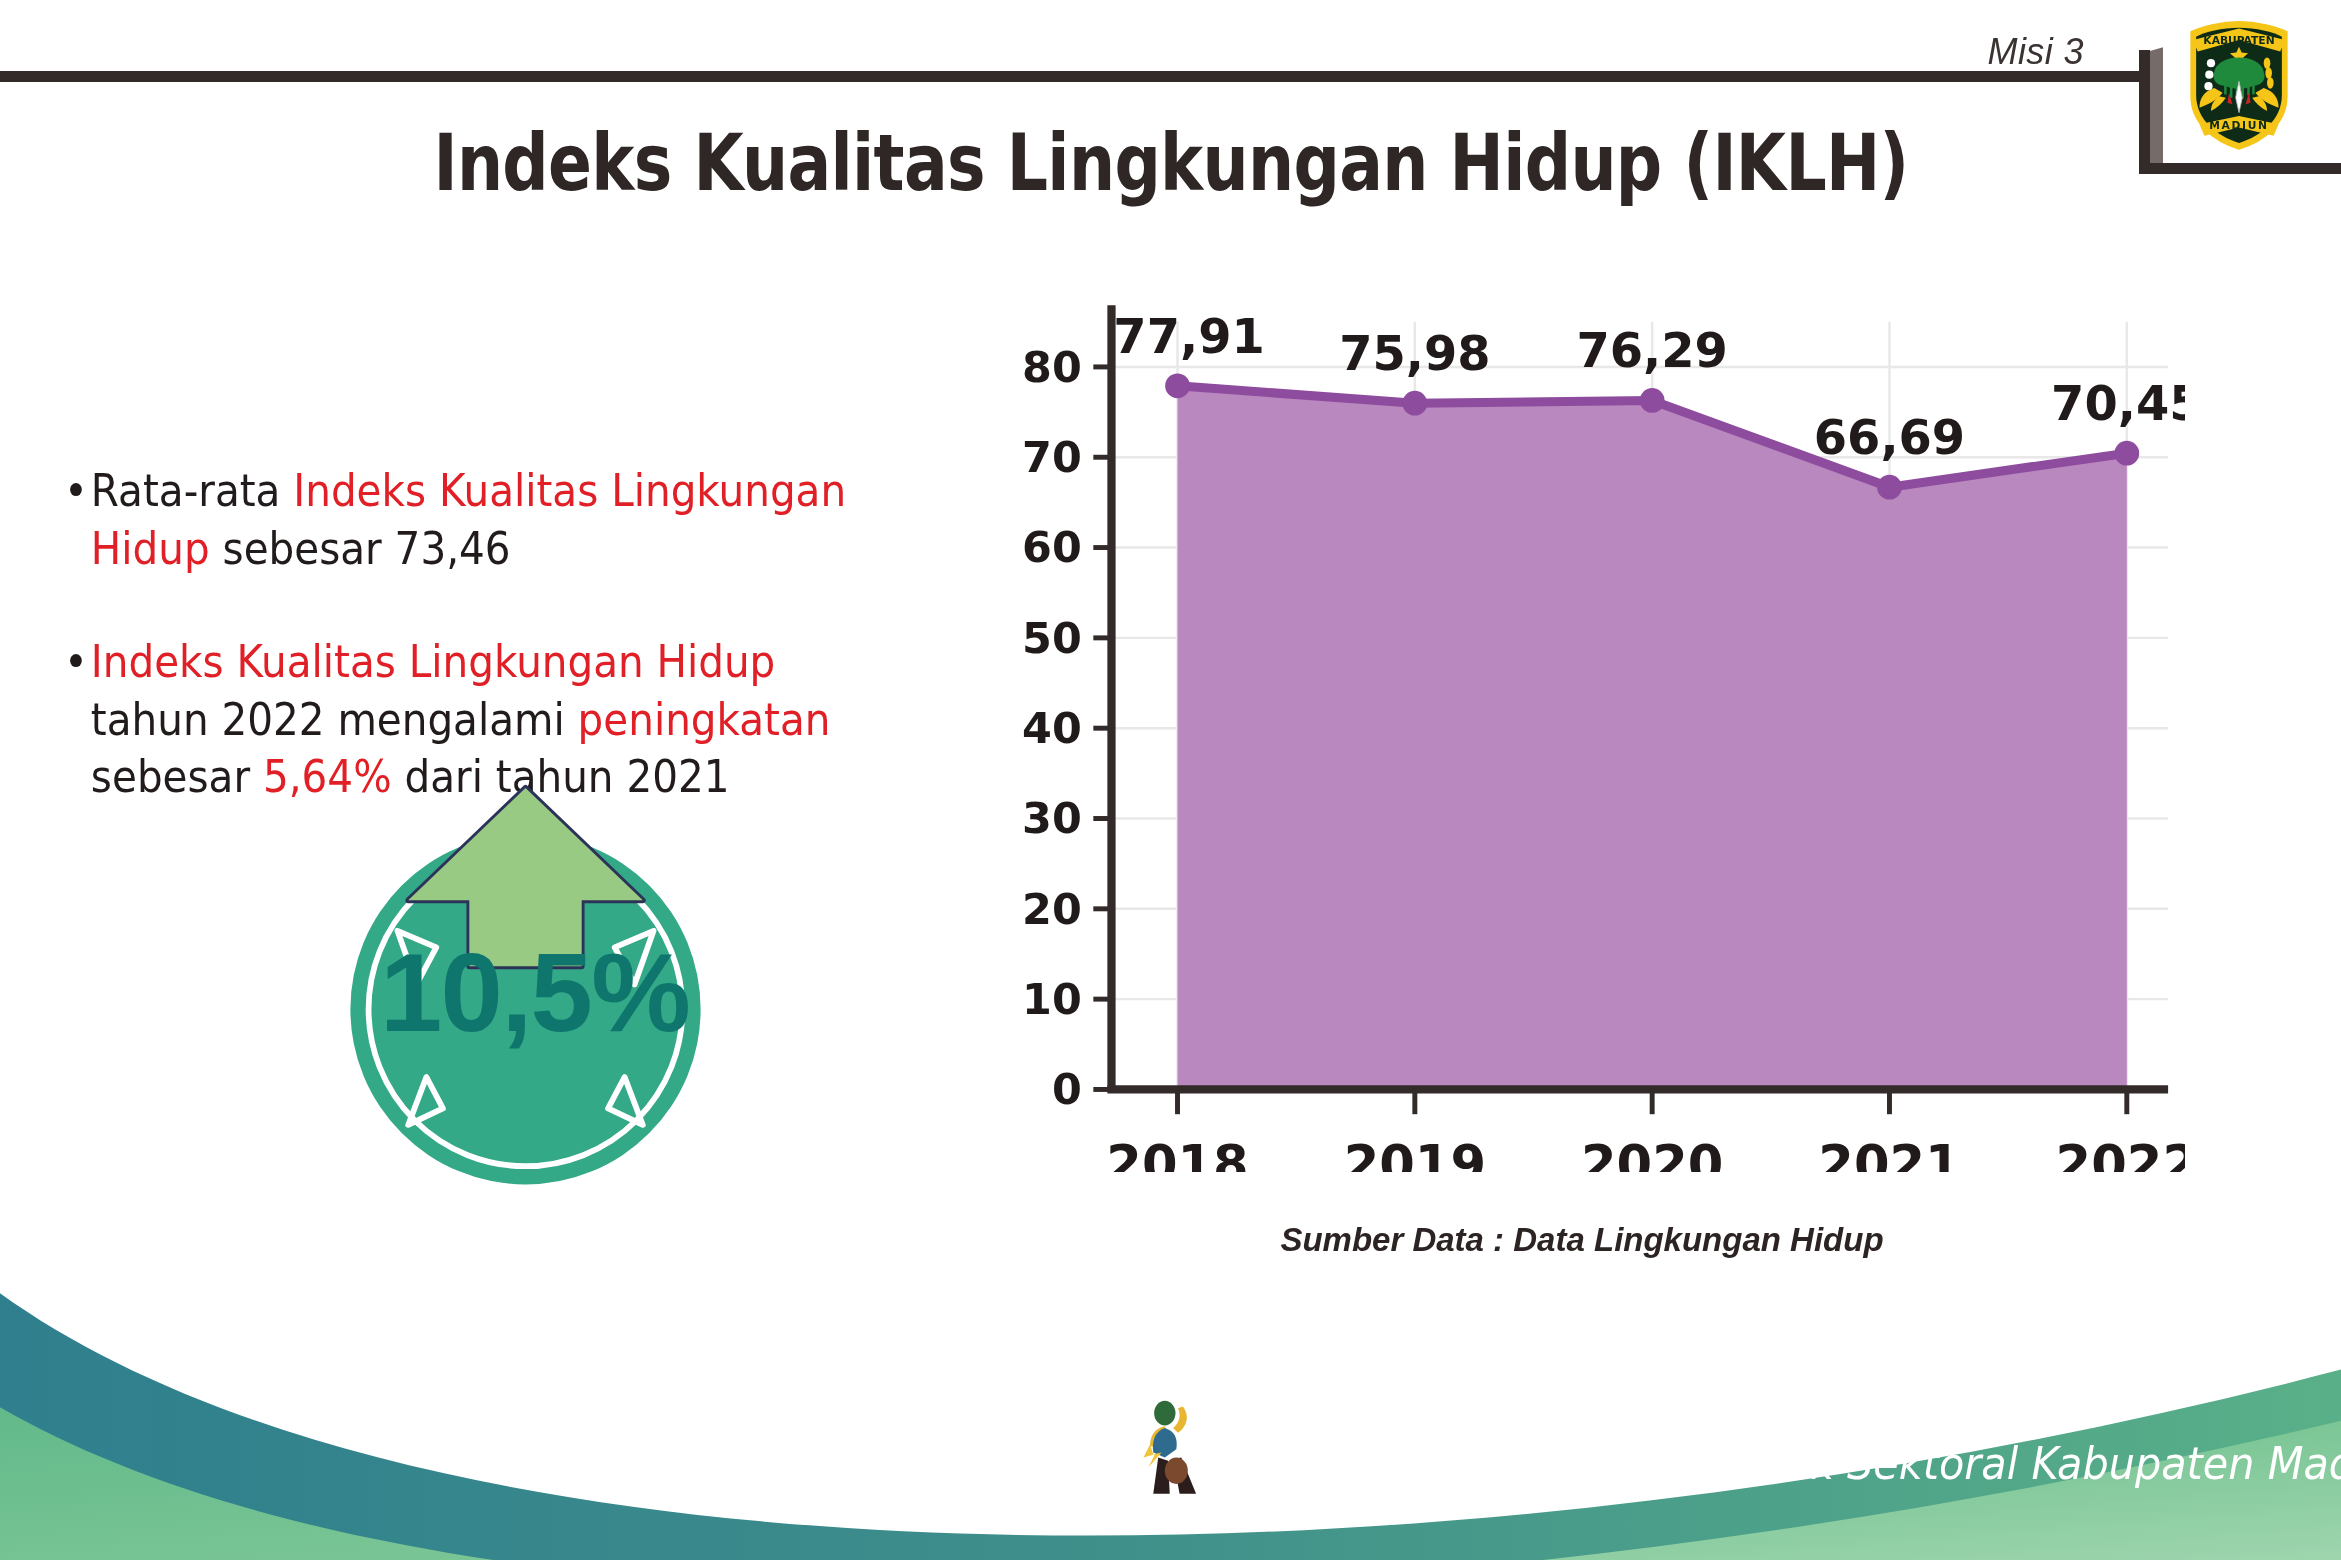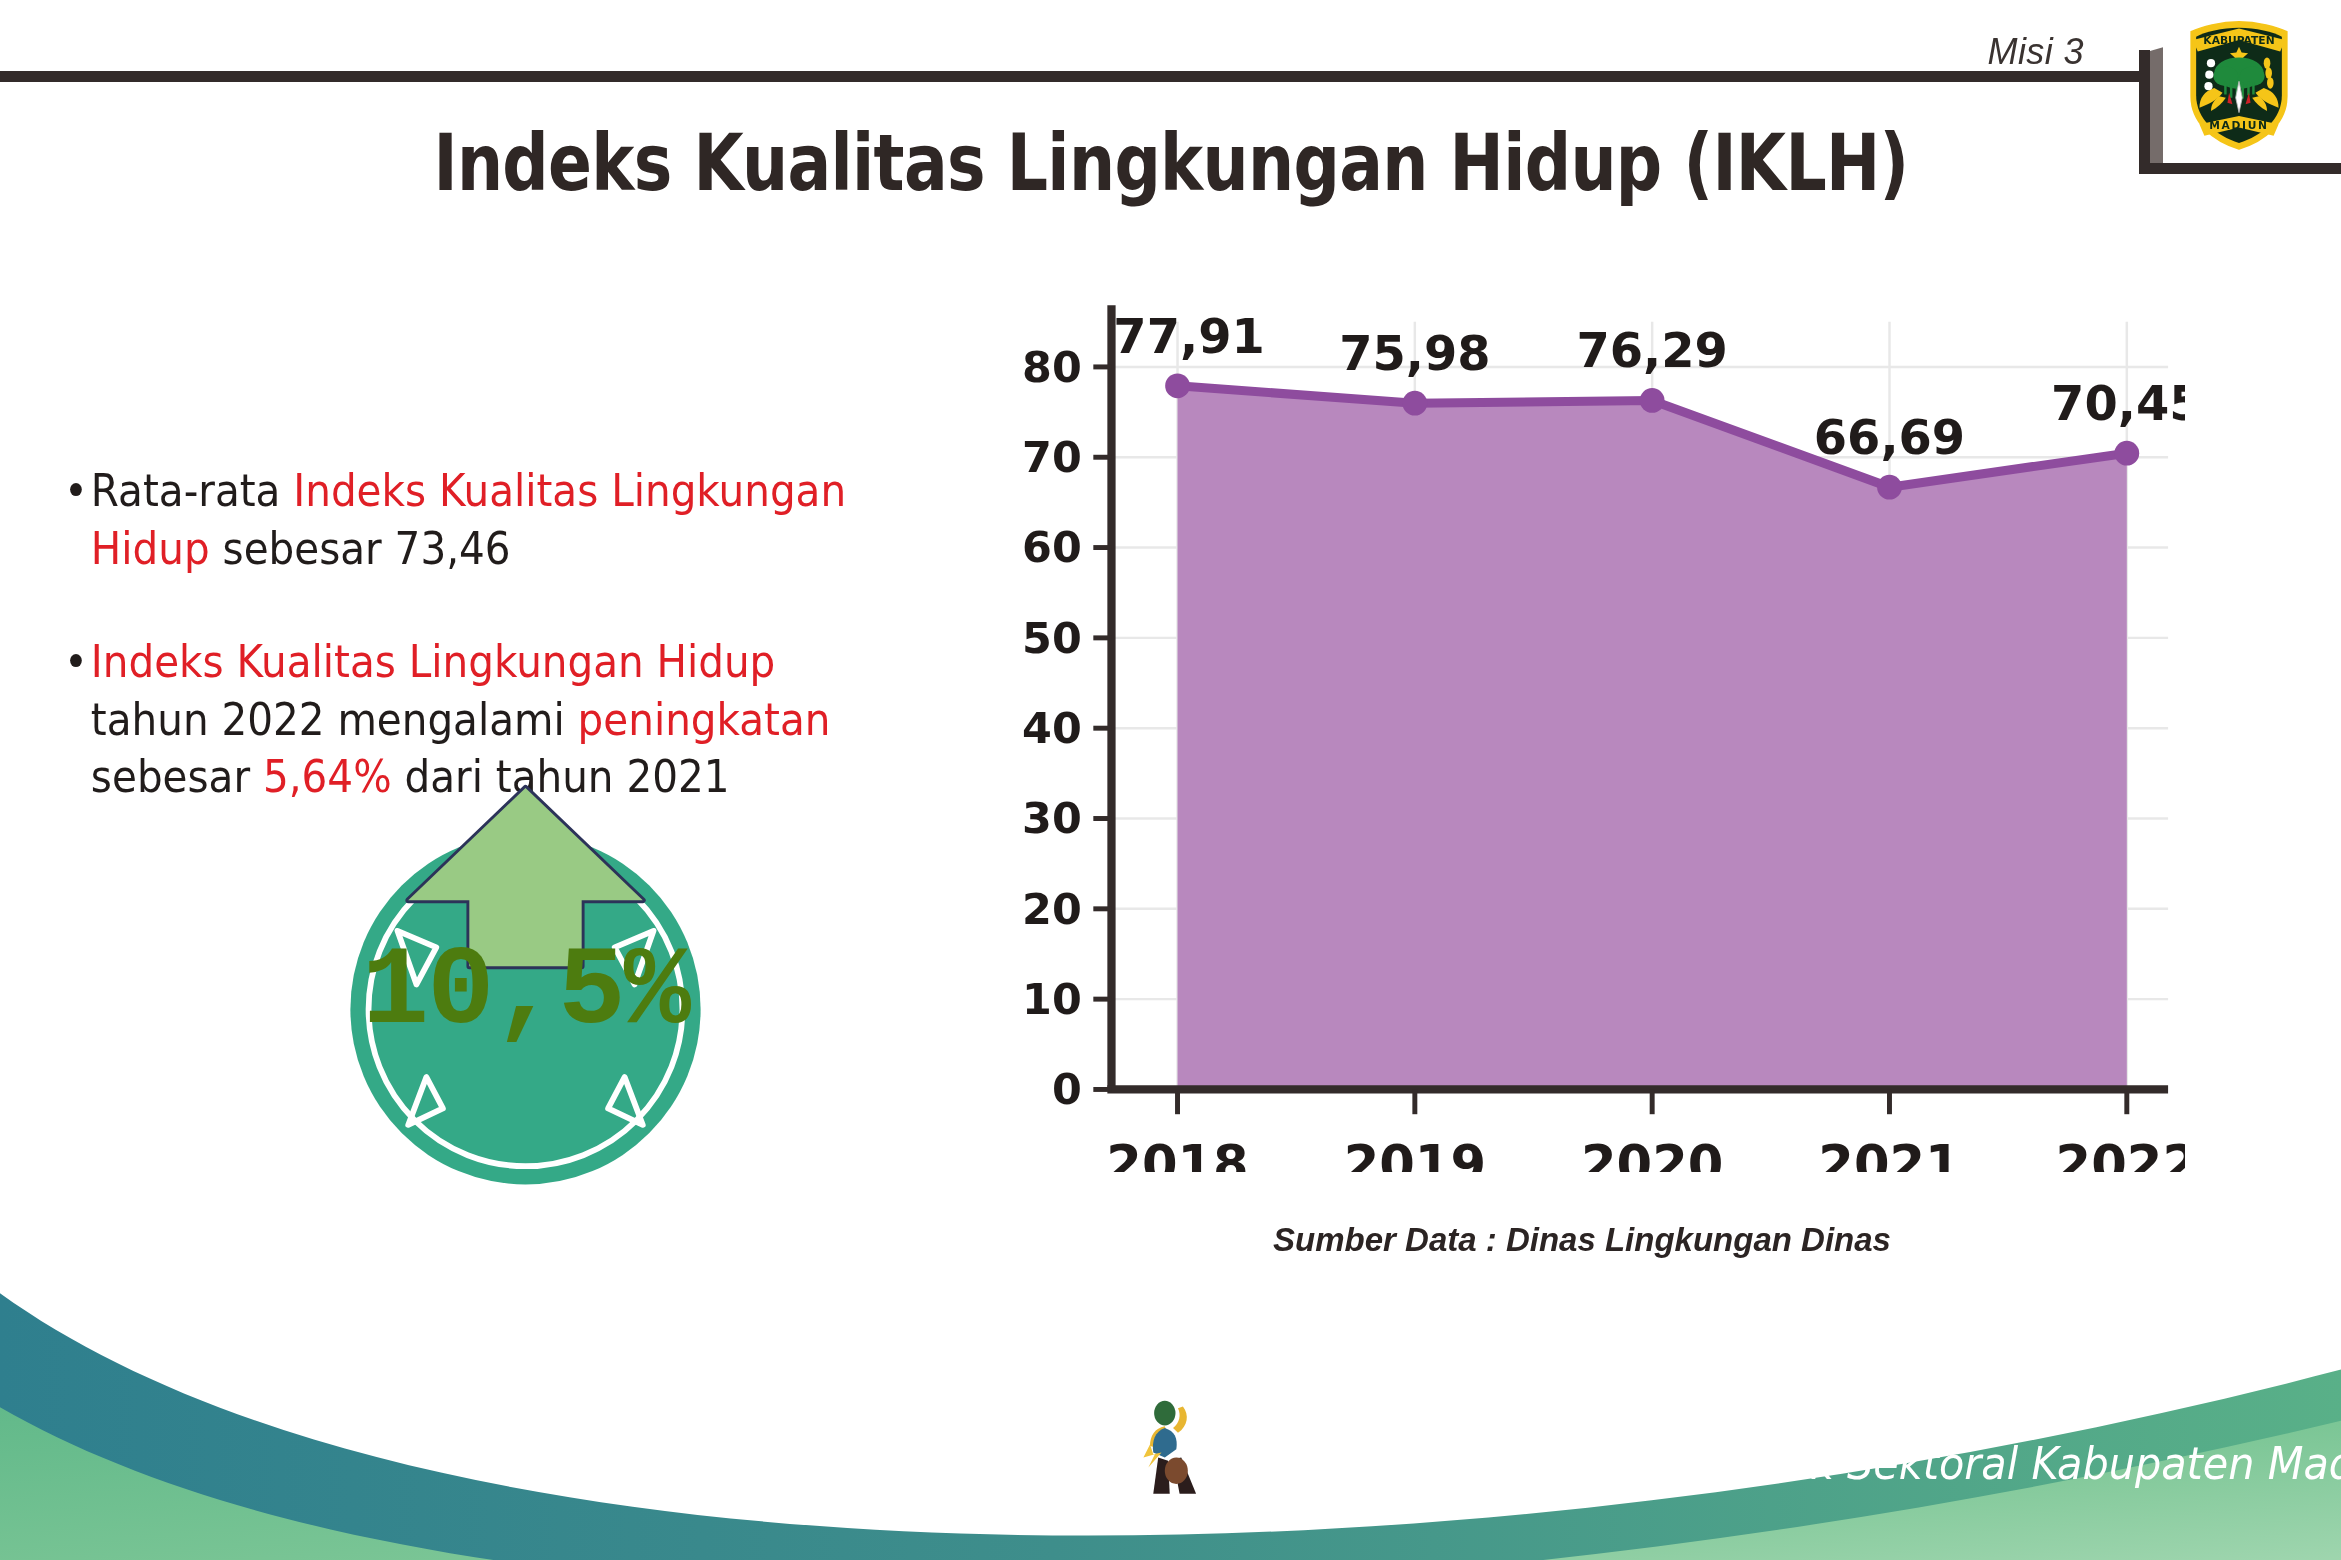--- a/index.html
+++ b/index.html
@@ -123,28 +123,28 @@
   
   .badge {
     position: absolute;
     left: 319px;
     top: 778px;
     width: 413px;
     height: 413px;
   }
   .badge-pct {
     position: absolute;
-    left: 0;
+    left: 9px;
     top: 159px;
     width: 413px;
     text-align: center;
     font-size: 112px;
     font-weight: bold;
-    color: #4d7c0f;
-    font-family: Liberation Mono, monospace;
+    color: #0f766e;
+    font-family: Liberation Sans, sans-serif;
     letter-spacing: -1.7px;
     line-height: 1;
   }
 
   
   .chart {
     position: absolute;
     left: 979px;
     top: 297px;
     width: 1206px;
@@ -381,21 +381,21 @@
       <g id="ptlabels">
           <text x="254" y="67.57294117647064" class="pt-label">77,91</text>
           <text x="527.5" y="88.68941176470582" class="pt-label">75,98</text>
           <text x="815" y="85.29764705882349" class="pt-label">76,29</text>
           <text x="1102.5" y="190.33294117647063" class="pt-label">66,69</text>
           <text x="1390" y="149.19411764705876" class="pt-label">70,45</text>
         </g>
     </svg>
   </div>
 
-  <div class="source">Sumber Data : Dinas Lingkungan Dinas</div>
+  <div class="source">Sumber Data : Data Lingkungan Hidup</div>
 
   <div class="footer">
     <svg viewBox="0 0 2836 420" width="2342" height="347" preserveAspectRatio="none" aria-hidden="true">
       <defs>
         <linearGradient id="tealGrad" x1="0" y1="0" x2="1" y2="0">
           <stop offset="0%" stop-color="#2f7f8e"></stop>
           <stop offset="45%" stop-color="#3e8e8b"></stop>
           <stop offset="100%" stop-color="#59b088"></stop>
         </linearGradient>
         <linearGradient id="greenGrad" x1="0" y1="0" x2="1" y2="1">

